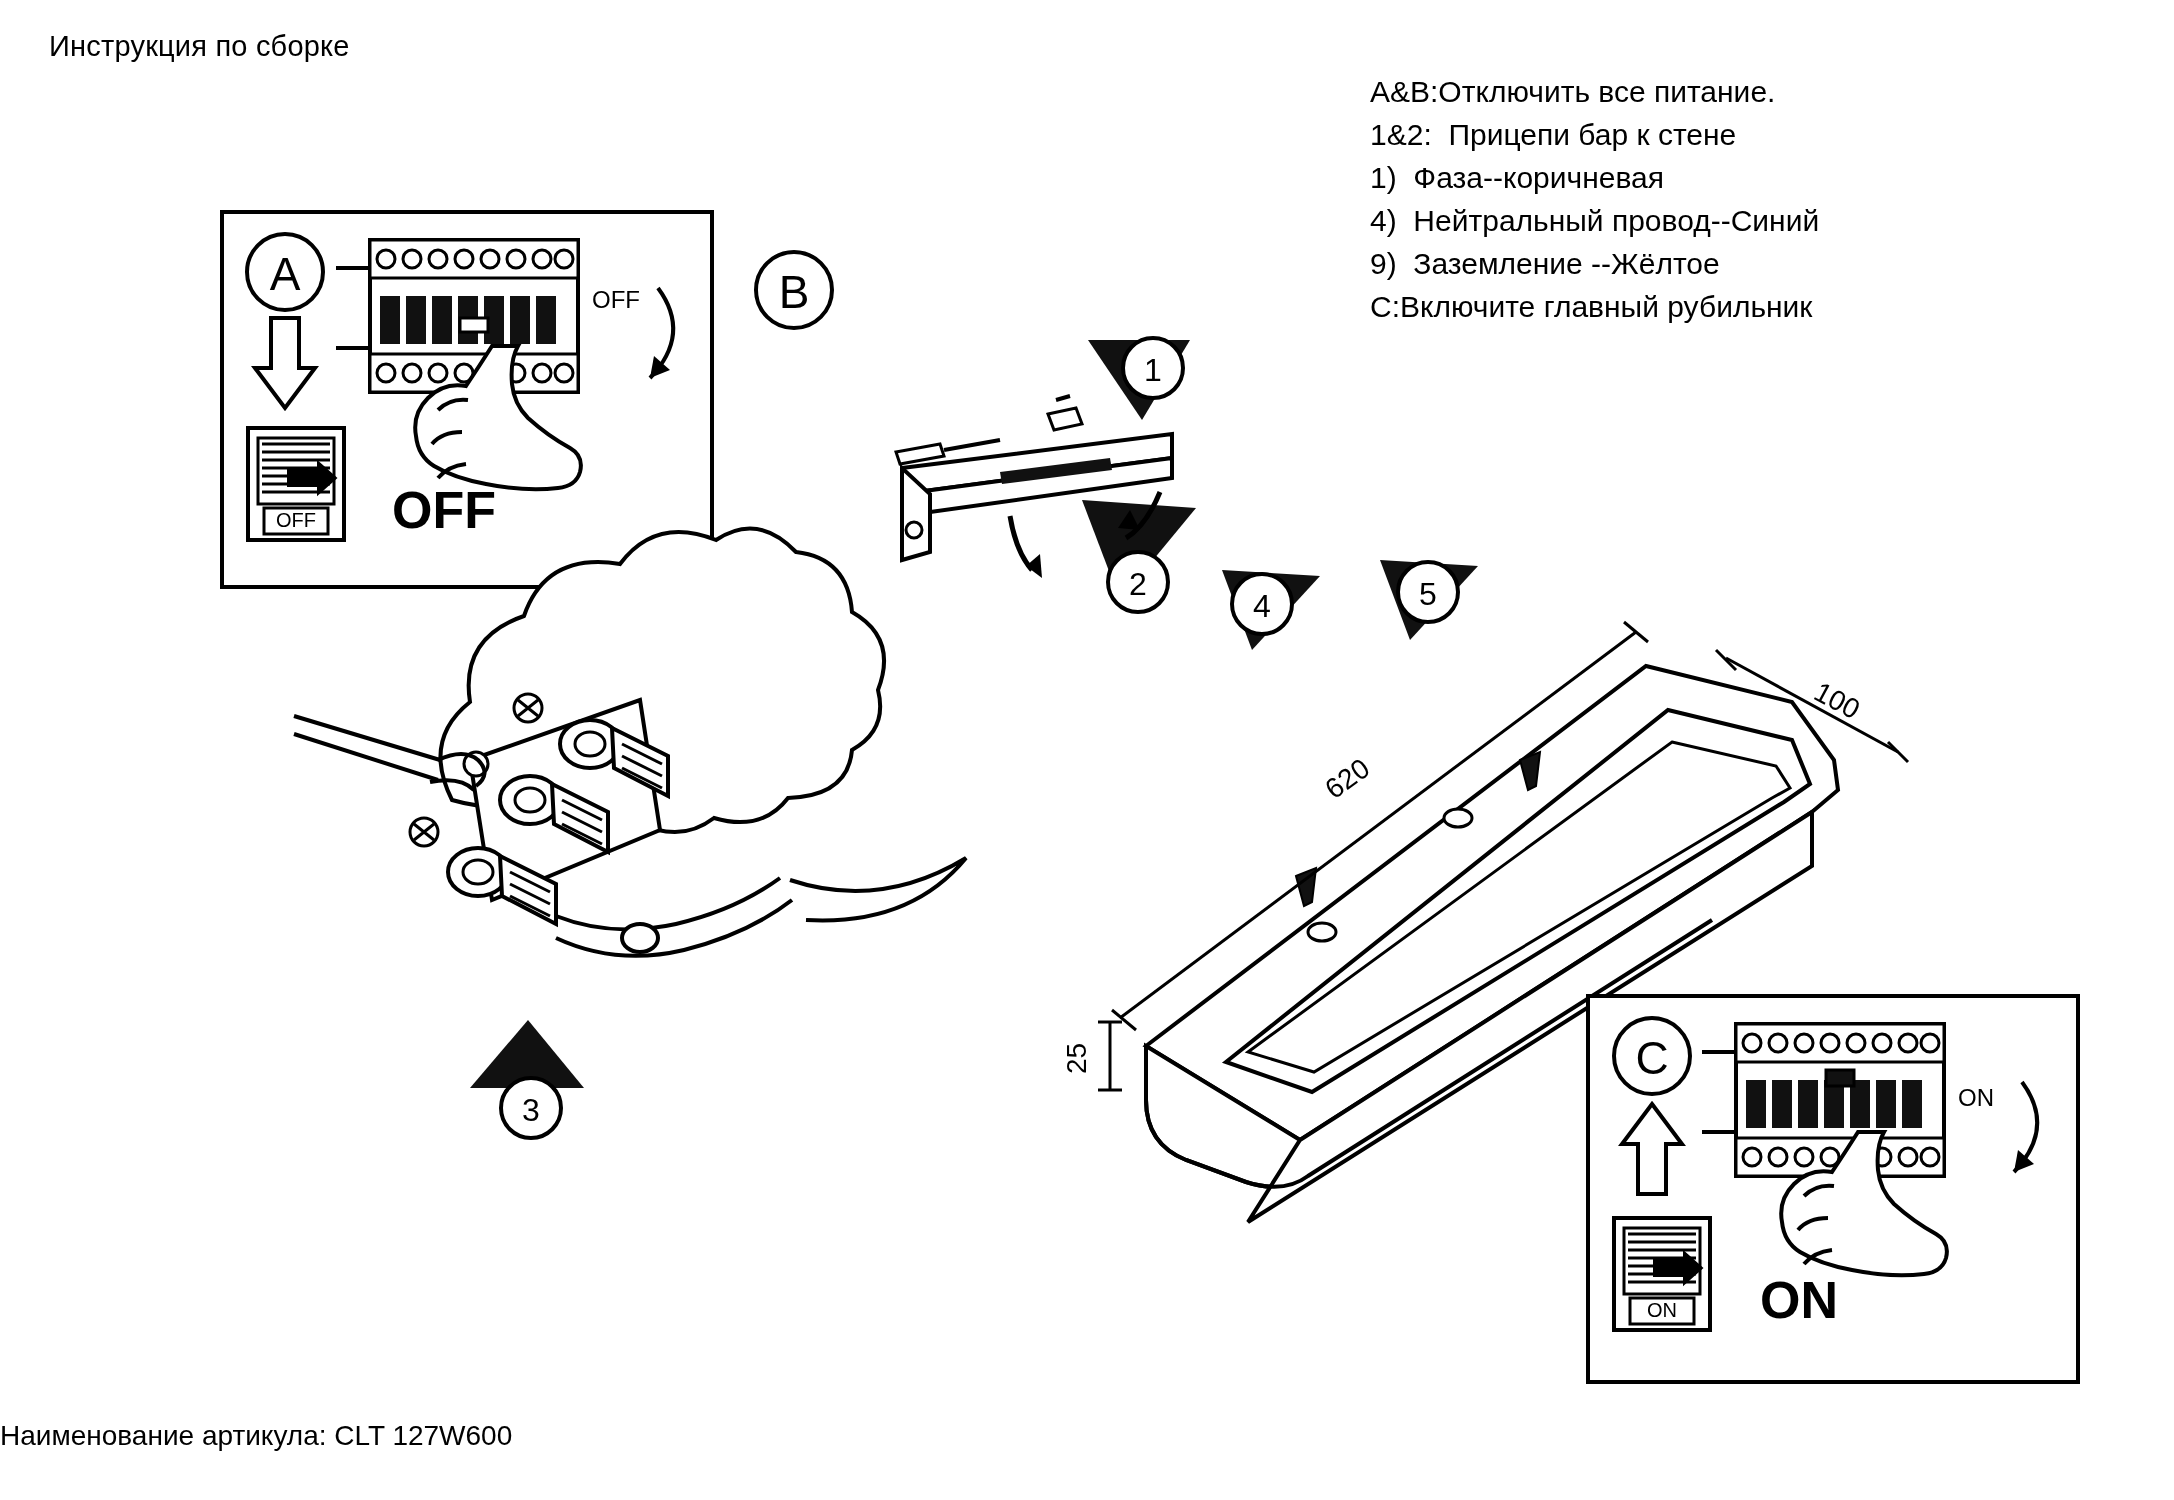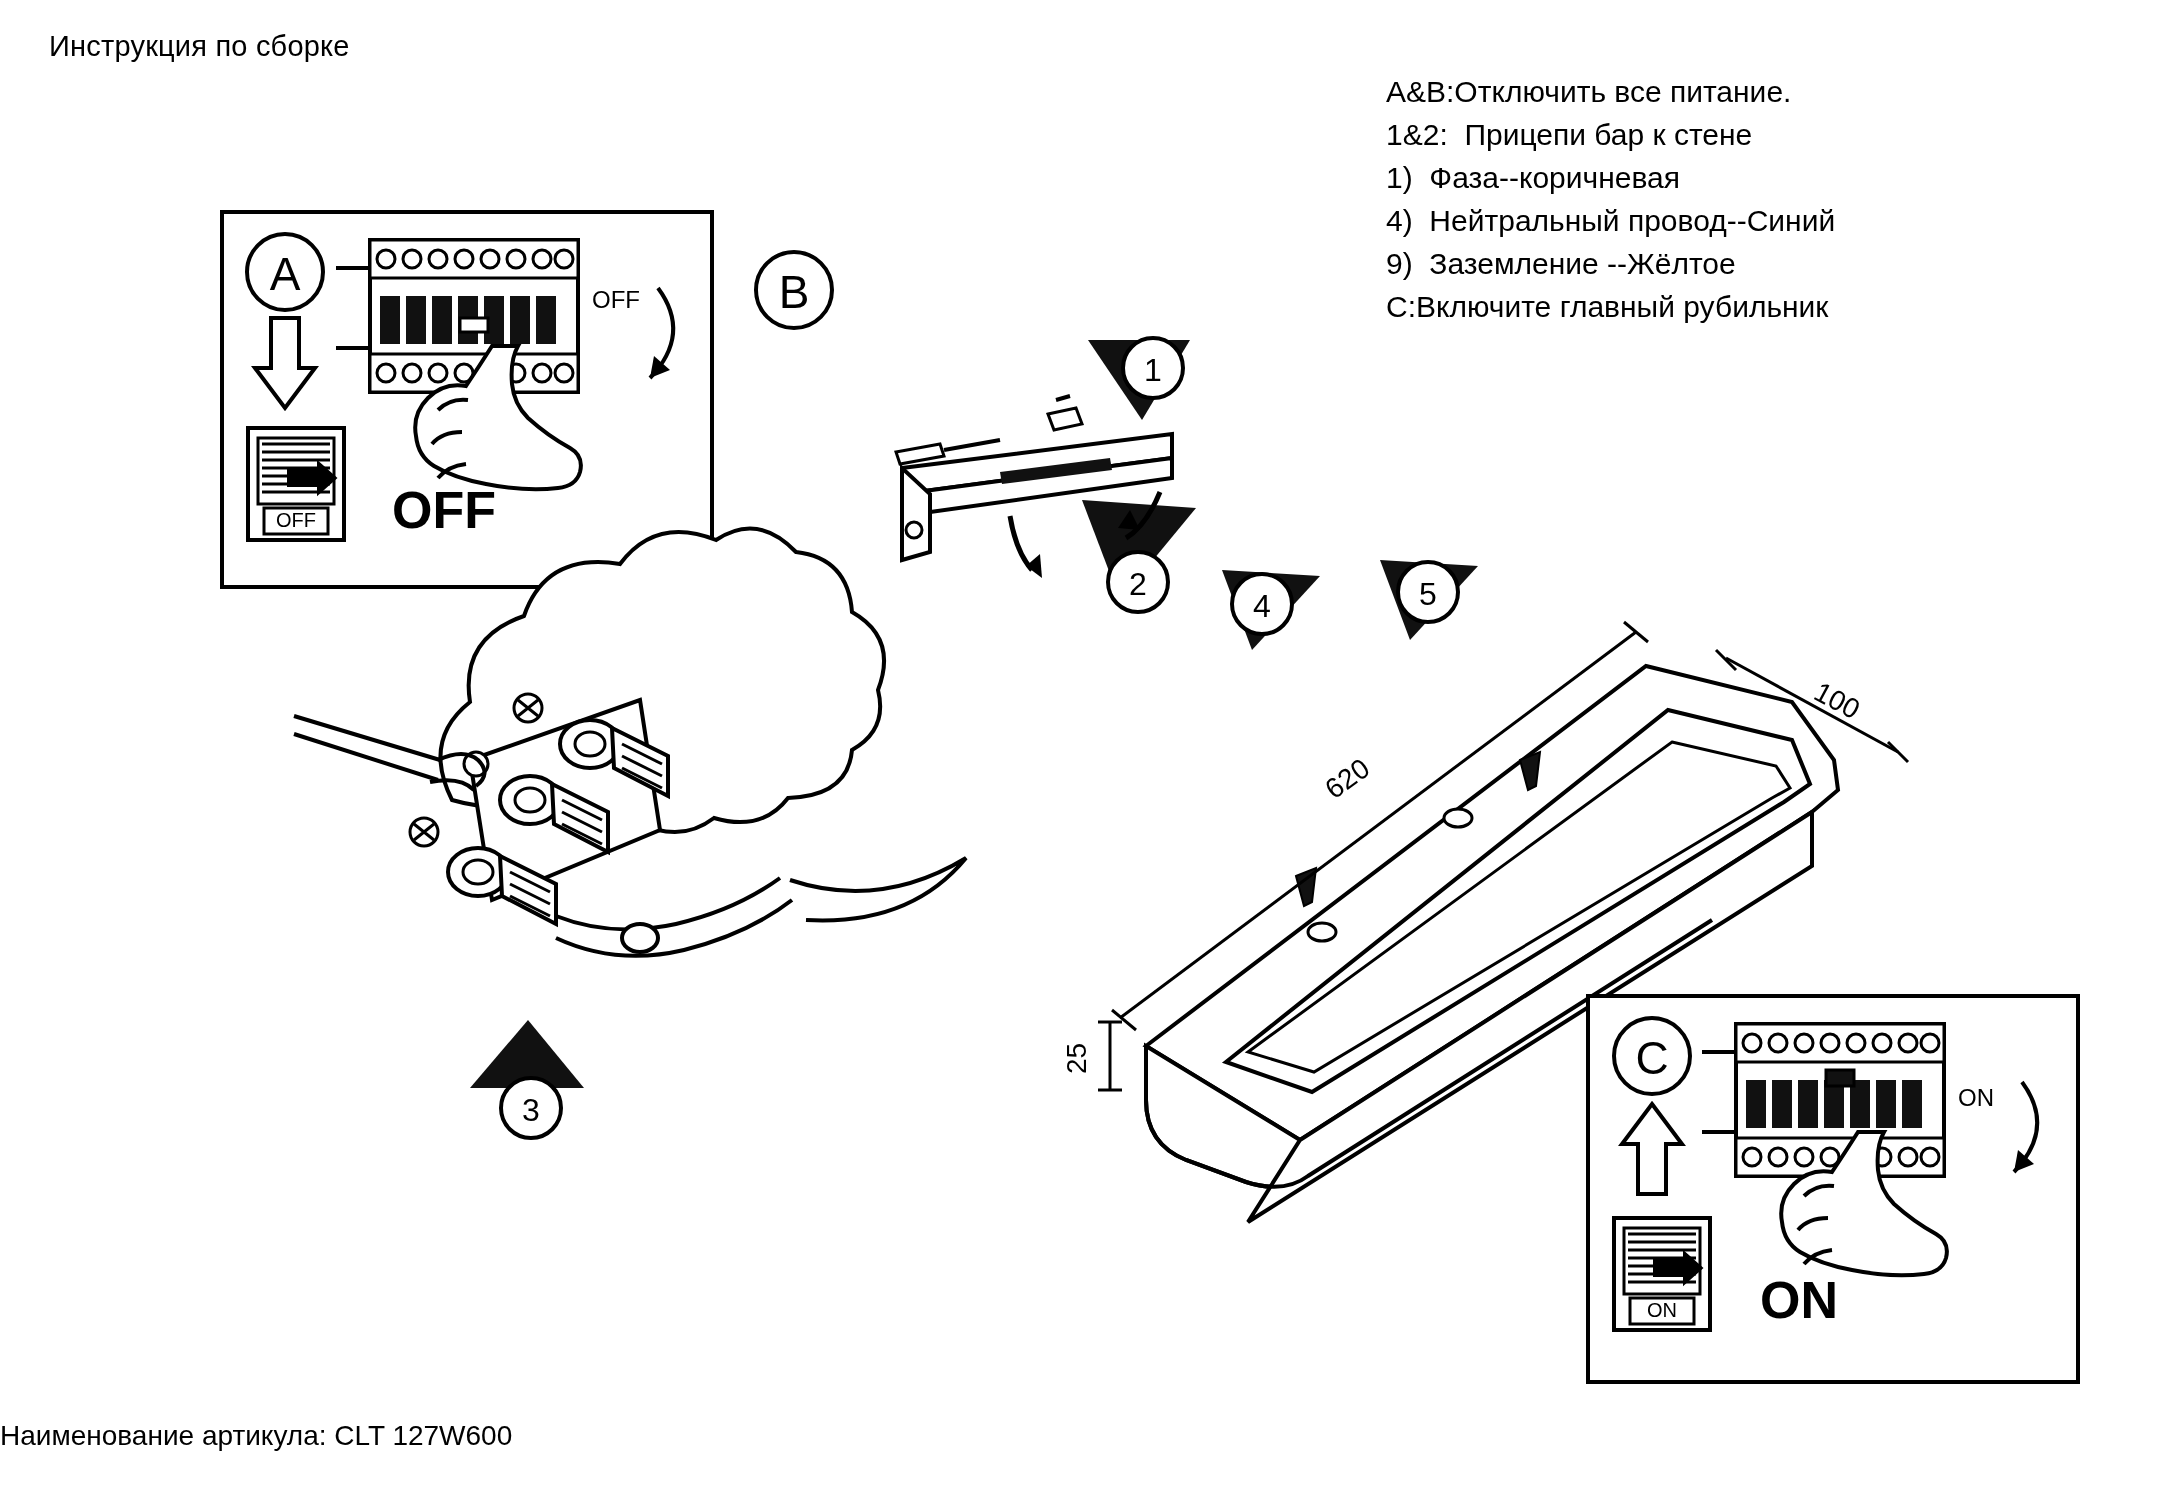--- a/index.html
+++ b/index.html
@@ -31,21 +31,21 @@
     margin-left: 13px;
   }
   .instr-list {
     position: absolute;
     left: 1370px;
     top: 70px;
     font-size: 30px;
     line-height: 43px;
     white-space: nowrap;
   }
-  .instr-list div { white-space: pre; margin-left: 16px; }
+  .instr-list div { white-space: pre; }
 
   .footer {
     position: absolute;
     left: 0;
     top: 1420px;
     width: 2174px;
     font-size: 28px;
   }
 
   svg.layer {

